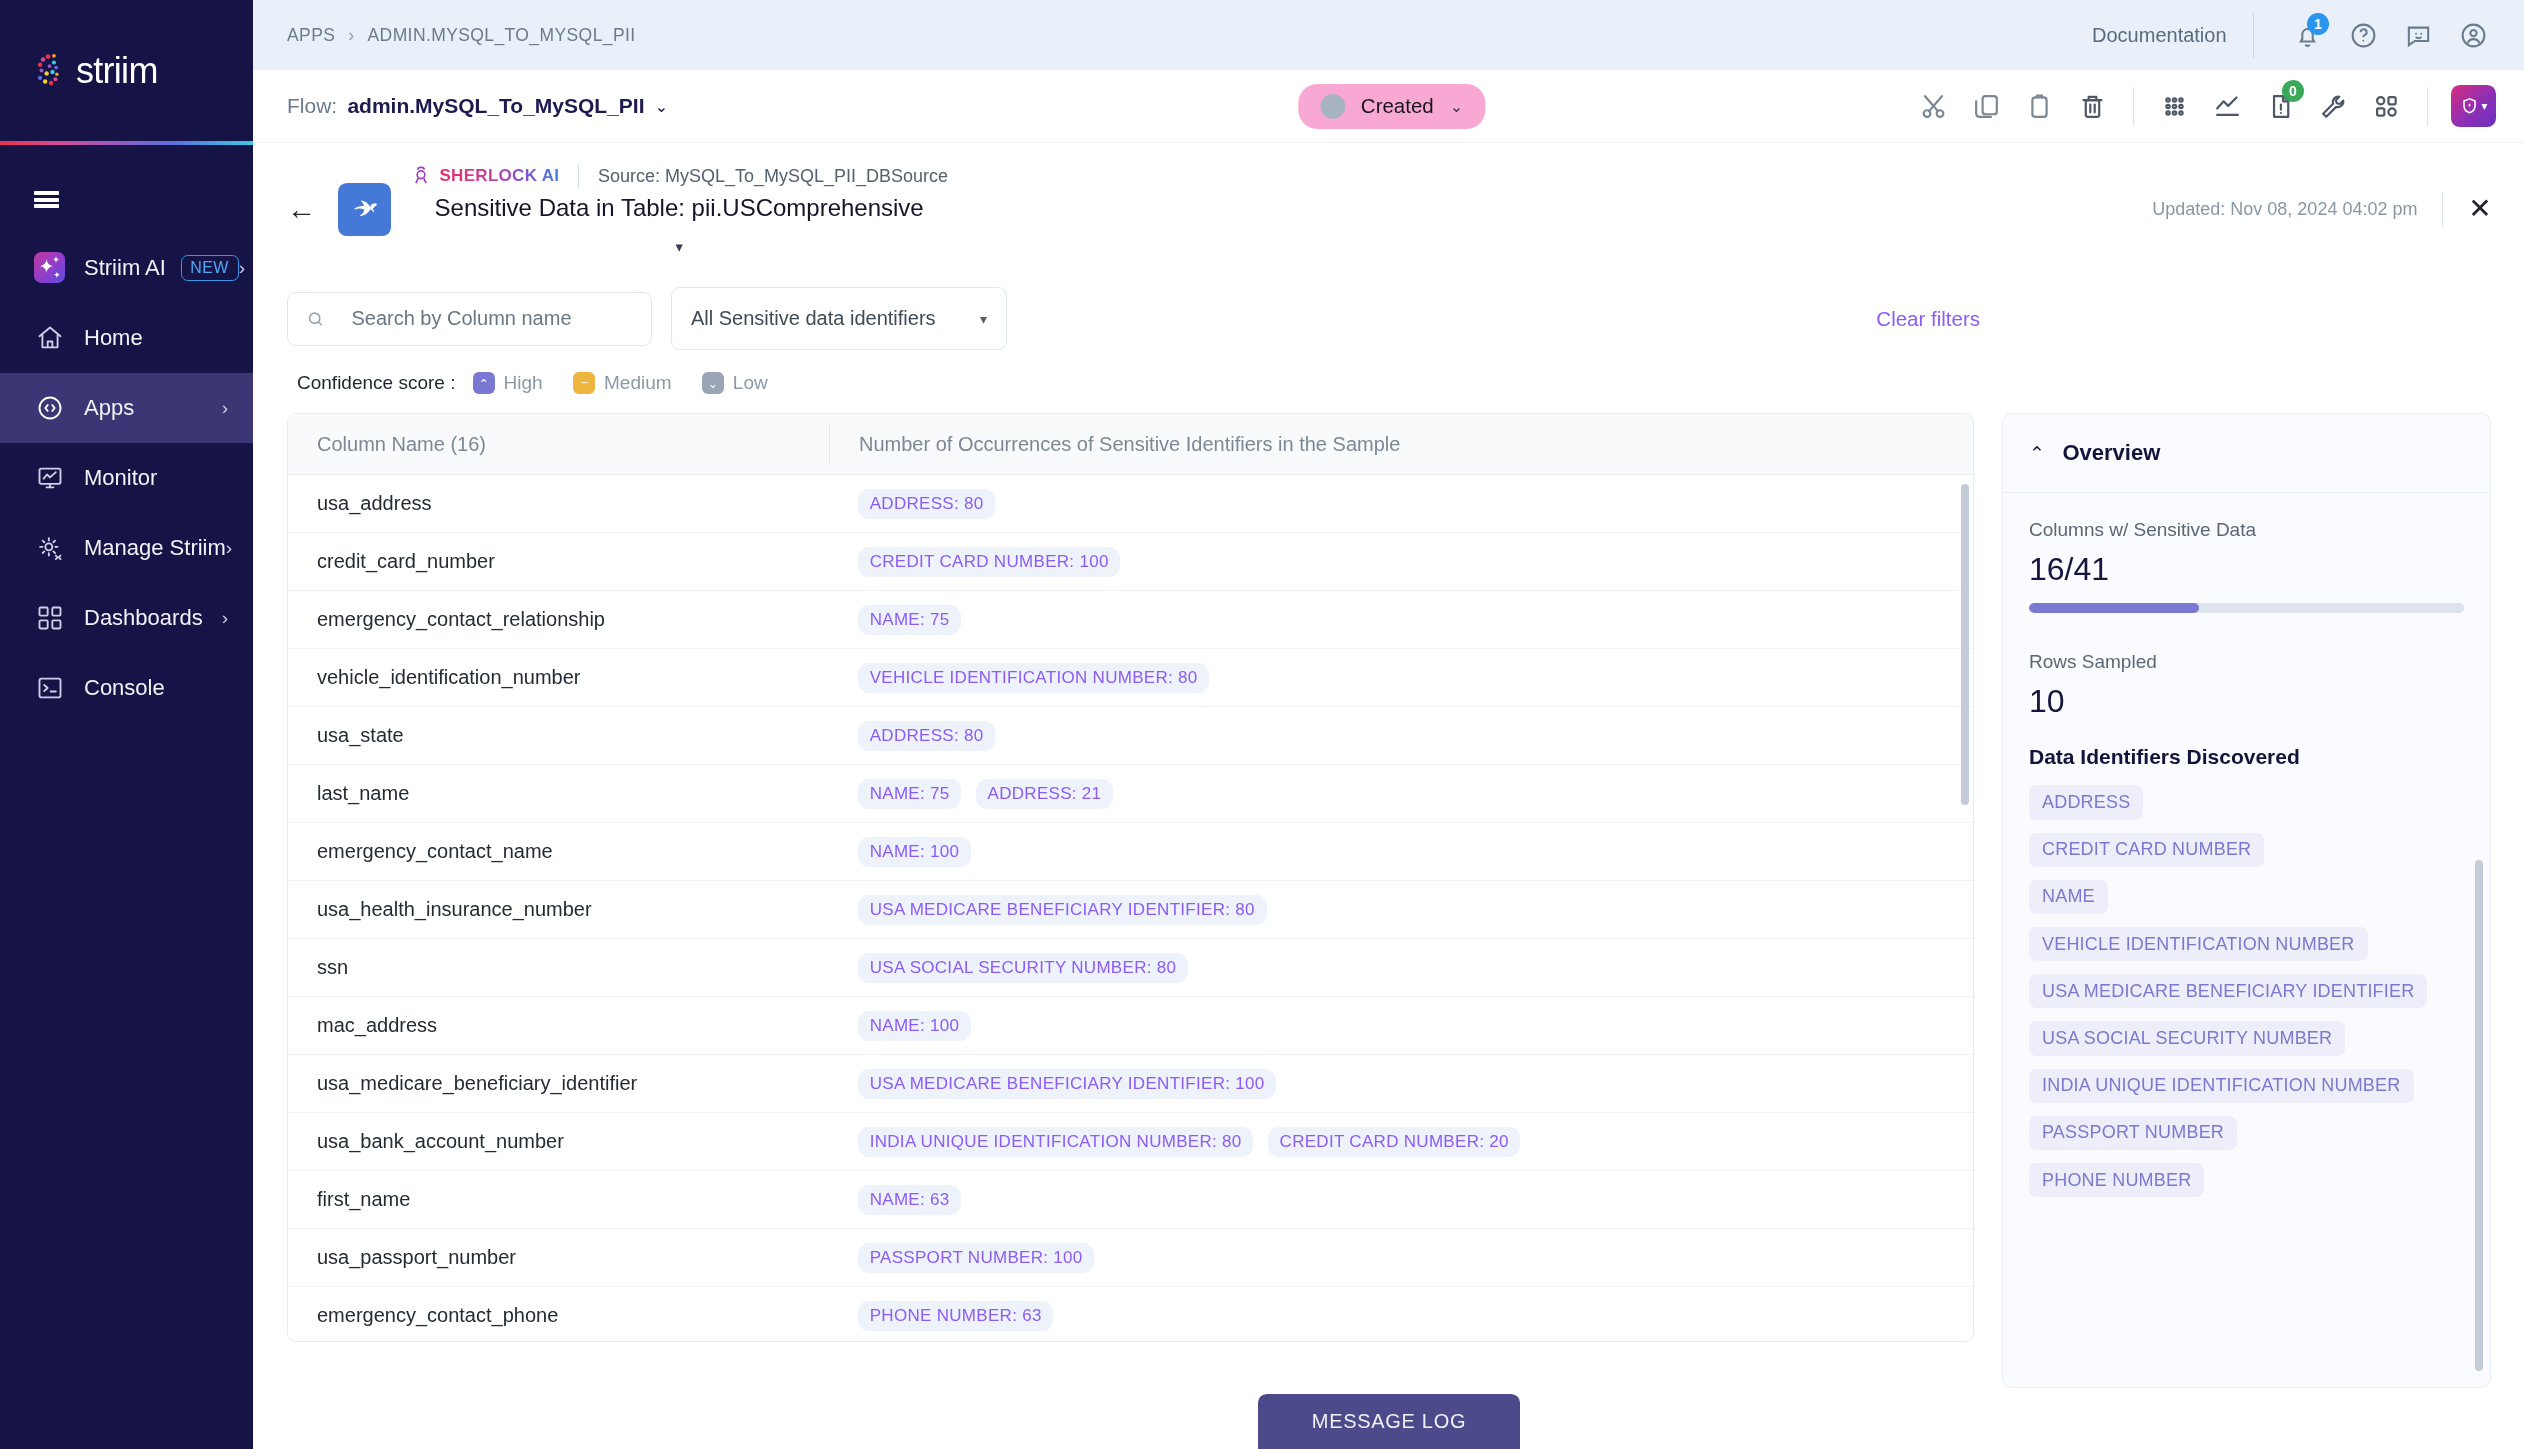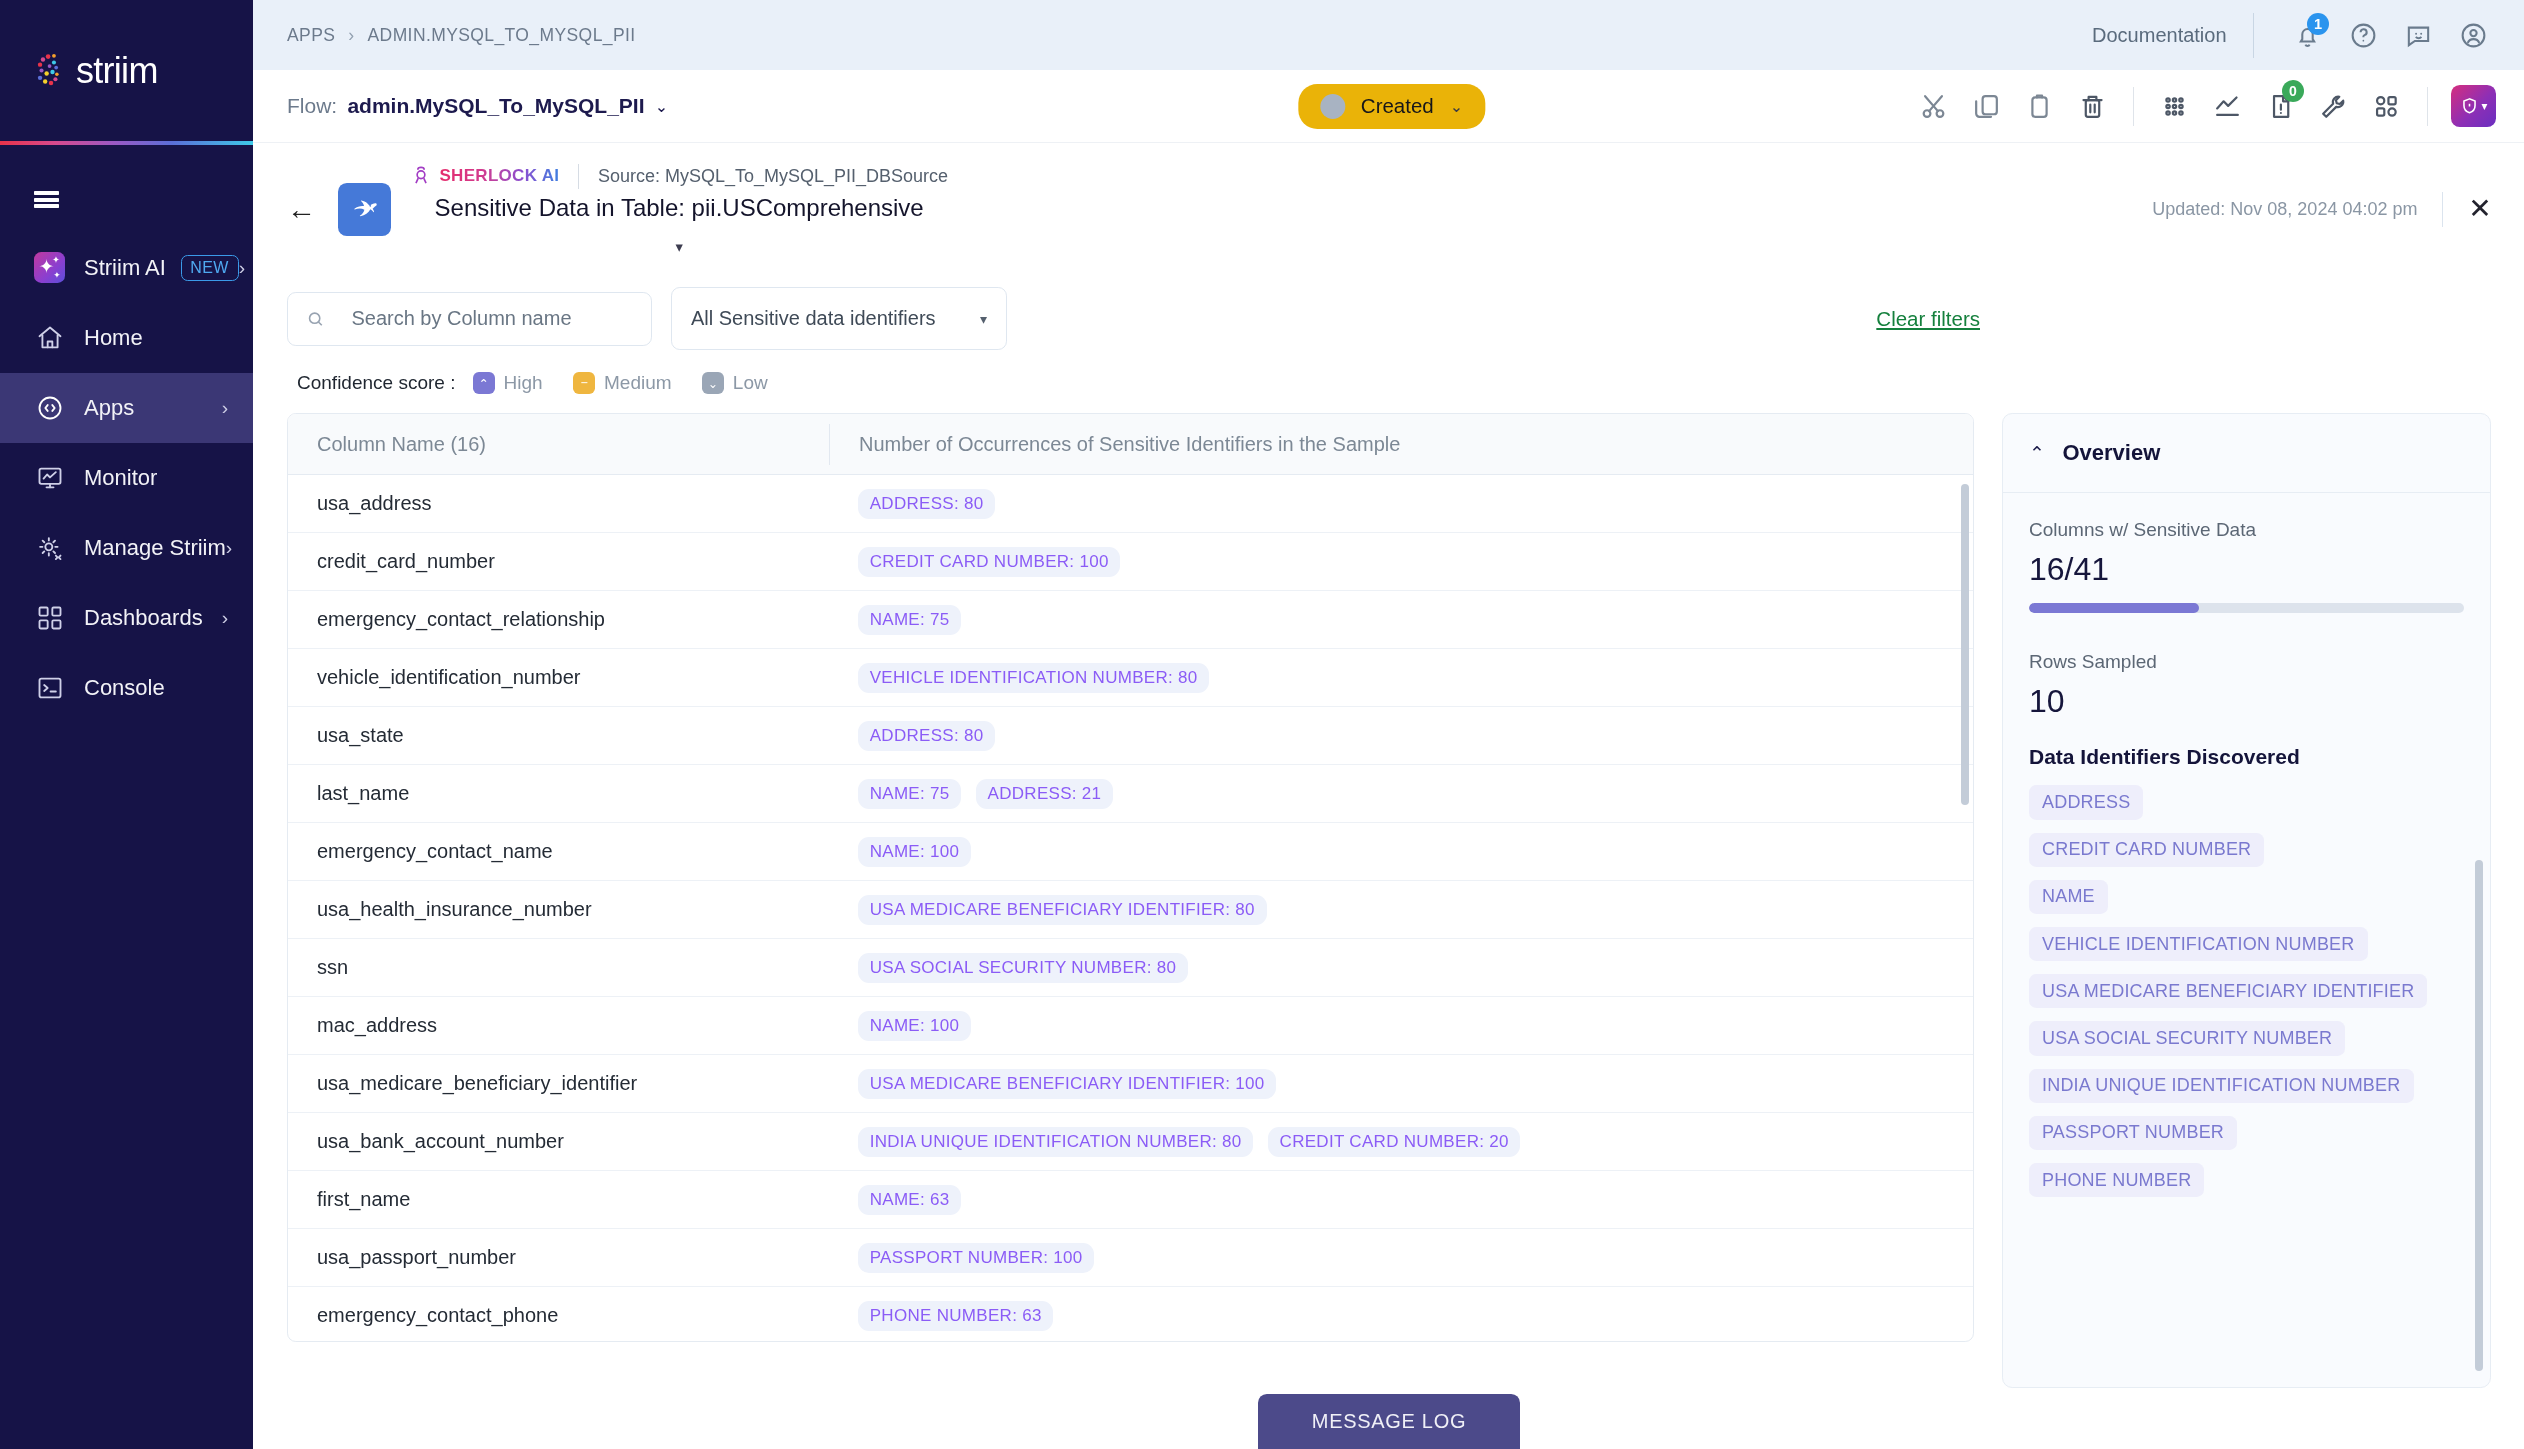--- a/index.html
+++ b/index.html
@@ -78,21 +78,21 @@
   
   .flowbar {
     height: 73px; flex: 0 0 73px; display:flex; align-items:center;
     padding: 0 29px 0 34px; background:#fff; border-bottom: 0.7px solid #eef1f5;
   }
   .flow-label { color:#6c7a8c; font-size: 21px; margin-right: 10.2px; }
   .flow-name { color:#1d1a4e; font-size: 21px; font-weight: 600; }
   .flow-caret { color:#1d1a4e; font-size: 16px; margin-left: 10.2px; }
   .status-pill {
     position:absolute; left: 50%; transform: translateX(-50%);
-    background:#eab308; border-radius: 19px; height: 45px; display:flex;
+    background:#f9a8d4; border-radius: 19px; height: 45px; display:flex;
     align-items:center; padding: 0 22px; gap: 16px; cursor:pointer;
   }
   .status-dot { width: 25px; height: 25px; border-radius:50%; background:#a8b3c2; }
   .status-text { font-size: 20.5px; color:#16161a; }
   .status-caret { font-size: 16px; color:#3b3b44; }
   .flowbar-inner { position: relative; width: 100%; display: flex; align-items: center; }
   .tools { margin-left: auto; display:flex; align-items:center; gap: 2.9px; }
   .tool { width: 50px; height: 50px; display:flex; align-items:center; justify-content:center; position:relative; cursor:pointer;}
   .tool svg { width: 31px; height: 31px; fill:none; stroke:#7c8794; stroke-width:1.7; stroke-linecap:round; stroke-linejoin:round;}
   .tool.dark svg { stroke:#4d5766; }
@@ -150,21 +150,21 @@
     border:none; outline:none; font-size: 20px; color:#3f4a57; width:100%;
     font-family: "Liberation Sans", sans-serif; background: transparent;
   }
   .search-box input::placeholder { color:#697684; }
   .select-box {
     width: 336px; height: 63px; border:0.7px solid #dfe7f0; border-radius: 8.8px;
     display:flex; align-items:center; justify-content:space-between; padding: 0 19px;
     font-size: 20px; color:#3f4a57; cursor:pointer; background:#fff;
   }
   .select-box .caret { font-size:14px; color:#55606e; }
-  .clear-filters { margin-left: auto; color:#15803d; font-size:20.5px; cursor:pointer; padding-right: 511px; text-decoration: underline; }
+  .clear-filters { margin-left: auto; color:#8b5cf6; font-size:20.5px; cursor:pointer; padding-right: 511px; }
 
   
   .legend { display:flex; align-items:center; padding: 22px 34px 0 44px; gap: 13px; }
   .legend-label { font-size:19px; color:#1f2630; margin-right: 4.4px; }
   .legend-item { display:flex; align-items:center; gap:8.8px; margin-right: 17.5px; }
   .legend-item span.txt { font-size:19px; color:#8c98a6; }
   .pill-ico { width: 22px; height: 22px; border-radius: 5.8px; display:flex; align-items:center; justify-content:center; color:#fff; font-size:12.4px; }
   .pill-high { background:#7b78d4; }
   .pill-med { background:#efb63f; }
   .pill-low { background:#9aa6b6; }

